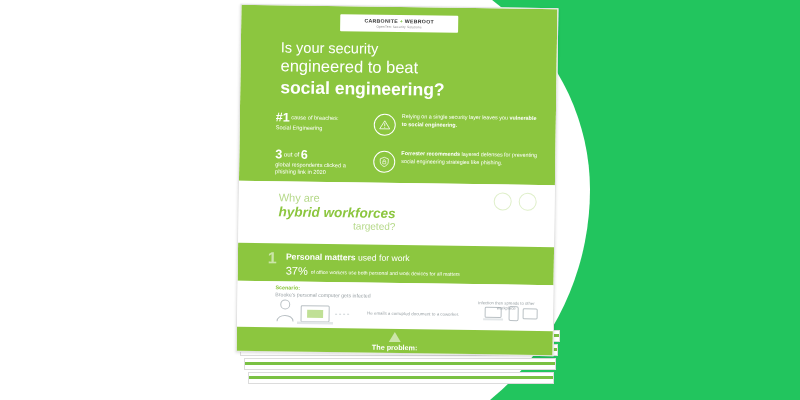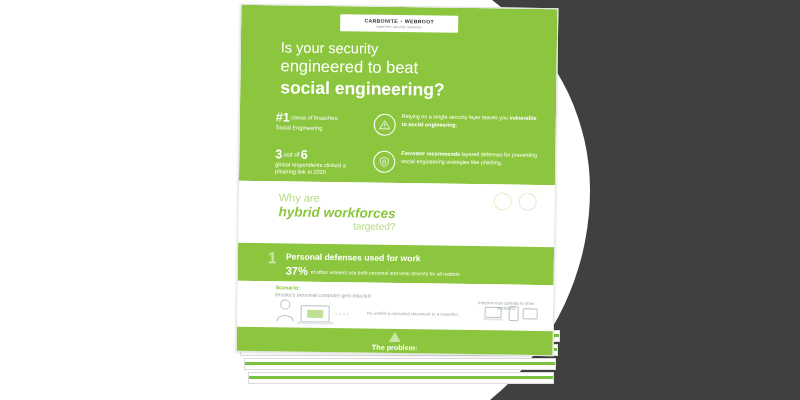--- a/index.html
+++ b/index.html
@@ -10,21 +10,21 @@
   body {
     width: 800px;
     height: 400px;
     overflow: hidden;
     font-family: "Liberation Sans", sans-serif;
   }
   .stage {
     position: relative;
     width: 800px;
     height: 400px;
-    background: #404040;
+    background: #22c55e;
     overflow: hidden;
   }
   .white-blob2 {
     position: absolute;
     left: 30px;
     top: -60px;
     width: 560px;
     height: 520px;
     background: #ffffff;
     border-radius: 46% 50% 48% 52% / 50% 48% 52% 50%;
@@ -230,32 +230,32 @@
     font-weight: bold;
   }
   .pd-title {
     position: absolute;
     left: 48px;
     top: 8px;
     font-size: 8.6px;
     font-weight: bold;
     color: #ffffff;
   }
-  .pd-title .thin { font-weight: bold; }
+  .pd-title .thin { font-weight: normal; }
   .pct-row {
     position: absolute;
     left: 48px;
     top: 21px;
     color: #ffffff;
     font-size: 5px;
     line-height: 1.25;
   }
   .pct-row .pct {
     font-size: 11px;
-    font-weight: bold;
+    font-weight: normal;
     vertical-align: middle;
   }
   .pct-row .txt { display: inline-block; vertical-align: middle; width: 160px; margin-left: 3px;}
 
   
   .doc-scn {
     position: relative;
     background: #ffffff;
     height: 46px;
   }
@@ -410,21 +410,21 @@
       </div>
       <div class="faded-icons">
         <div></div>
         <div></div>
       </div>
     </div>
 
     <div class="doc-green2">
       <div class="num-one">1</div>
       <div class="pd-title">
-        <span>Personal defenses</span><span class="thin"> used for work</span>
+        <span>Personal matters</span><span class="thin"> used for work</span>
       </div>
       <div class="pct-row">
         <span class="pct">37%</span><span class="txt">of office workers use both personal and work devices for all matters</span>
       </div>
     </div>
 
     <div class="doc-scn">
       <div class="scn-label">Scenario:</div>
       <div class="scn-sub">Brooke's personal computer gets infected</div>
 

